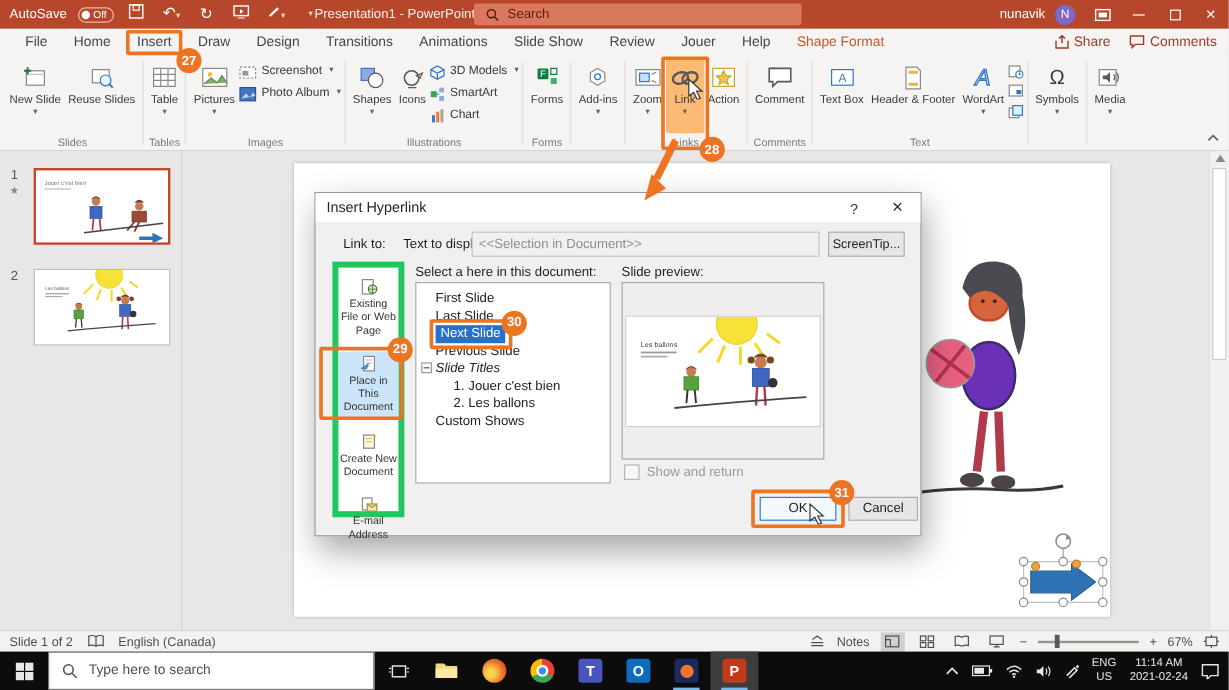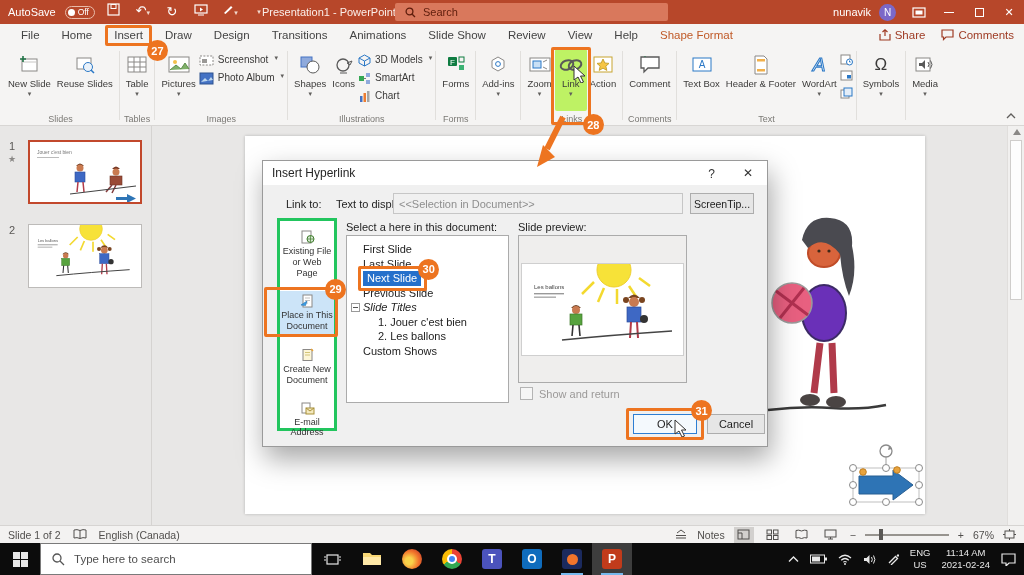--- a/index.html
+++ b/index.html
@@ -38,21 +38,21 @@
   .rg-label { position:absolute; bottom:1px; left:0; right:0; text-align:center; font-size:9px; color:#7A7874; }
   .rsep { width:1px; background:#E1DFDC; margin:5px 0; }
   .bb { display:flex; flex-direction:column; align-items:center; padding:2px 3px 0; position:relative; border-radius:2px; }
   .bb .ric { height:27px; display:flex; align-items:center; }
   .bl { font-size:9.5px; color:#3B3A39; text-align:center; line-height:1.25; }
   .dd { font-size:7px; color:#605E5C; display:block; line-height:1.1; }
   .ddi { font-size:7px; color:#605E5C; margin-left:2px; }
   .mcol { display:flex; flex-direction:column; gap:5px; padding-top:5px; }
   .mb { display:flex; align-items:flex-start; gap:4px; font-size:10px; color:#3B3A39; }
   .scol { display:flex; flex-direction:column; gap:4px; padding-top:4px; }
-  .hl { background:#bef264; }
+  .hl { background:#fdba74; }
   .collapse { position:absolute; right:8px; bottom:2px; color:#605E5C; }
 
   
   .main { position:absolute; top:126px; left:0; right:0; height:399px; background:#E8E7E6; }
   .thumbs { position:absolute; left:0; top:0; width:152px; height:100%; border-right:1px solid #D5D3D1; }
   .thumb-num { position:absolute; left:9px; font-size:11px; color:#5A5856; }
   .thumb { position:absolute; left:28px; width:114px; height:64px; background:#fff; }
   .t-sel { border:2px solid #C2482C; }
   .t-plain { border:1px solid #BDBBB9; }
   .star { position:absolute; left:8px; font-size:9px; color:#8A8886; }
@@ -63,21 +63,21 @@
   
   .dlg { position:absolute; left:262px; top:160px; width:506px; height:287px; background:#F0F0F0; border:1px solid #9A9A9A;
          box-shadow:3px 12px 26px rgba(0,0,0,.35); z-index:20; font-size:11px; color:#1E1E1E; }
   .dlg-tb { position:absolute; top:0; left:0; right:0; height:24px; background:#fff; display:flex; align-items:center; padding-left:9px; font-size:12px; color:#262626; }
   .dlg-help { position:absolute; right:52px; top:6px; color:#333; font-size:12px; }
   .dlg-close { position:absolute; right:14px; top:5px; color:#333; font-size:12px; }
   .dl-linkto { position:absolute; left:23px; top:37px; }
   .dl-ttd { position:absolute; left:73px; top:37px; }
   .ttd-input { position:absolute; left:130px; top:32px; width:290px; height:21px; background:#F0F0F0; border:1px solid #C6C6C6; color:#8E8E8E; font-size:11px; padding:0 5px; font-family:"Liberation Sans",sans-serif; }
   .screentip { position:absolute; left:427px; top:32px; width:64px; height:21px; background:#E6E6E6; border:1px solid #ADADAD; font-size:10.5px; display:flex; align-items:center; justify-content:center; color:#222; }
-  .lside { position:absolute; left:14px; top:57px; width:60px; height:213px; background:#fff; border:3px solid #22c55e; display:flex; flex-direction:column; align-items:center; padding-top:6px; gap:10px; }
+  .lside { position:absolute; left:14px; top:57px; width:60px; height:213px; background:#fff; border:5px solid #22c55e; display:flex; flex-direction:column; align-items:center; padding-top:6px; gap:10px; }
   .litem { width:100%; text-align:center; font-size:9px; line-height:1.2; color:#333; padding:3px 1px; position:relative; }
   .lsel { background:#CCE4F8; }
   .lic { display:block; margin:0 auto 2px; }
   .sel-place { position:absolute; left:83px; top:60px; color:#1E1E1E; }
   .tree { position:absolute; left:83px; top:74px; width:163px; height:168px; background:#fff; border:1px solid #ABABAB; padding-top:6px; font-size:11px; }
   .ti { padding-left:16px; height:14.5px; line-height:14.5px; white-space:nowrap; color:#222; }
   .ti-child { padding-left:31px; }
   .ti-exp { padding-left:4px;font-style:italic; }
   .exp { display:inline-block; width:9px; height:9px; border:1px solid #9A9A9A; background:#fff; position:relative; vertical-align:-1px; margin-right:3px; }
   .exp::after { content:""; position:absolute; left:1px; right:1px; top:3px; height:1px; background:#555; }
@@ -183,21 +183,21 @@
     <span>Insert</span>
     <span class="abox" style="left:2px;right:2px;top:-1px;bottom:-2px;"></span>
     <span class="bdg" style="right:-14px;bottom:-17px;">27</span>
   </span>
   <span class="tab">Draw</span>
   <span class="tab">Design</span>
   <span class="tab">Transitions</span>
   <span class="tab">Animations</span>
   <span class="tab">Slide Show</span>
   <span class="tab">Review</span>
-  <span class="tab">View</span>
+  <span class="tab">Jouer</span>
   <span class="tab">Help</span>
   <span class="tab tab-ctx">Shape Format</span>
   <span class="tr-actions">
     <span class="act">
       <svg width="12" height="12" viewBox="0 0 12 12">
           <path d="M1,5 v6 h10 v-6" fill="none" stroke="#9E3A23" stroke-width="1.2"></path>
           <path d="M6,7 V1 M3.5,3 L6,0.8 L8.5,3" fill="none" stroke="#9E3A23" stroke-width="1.2"></path>
         </svg>
       <span>Share</span>
     </span>

